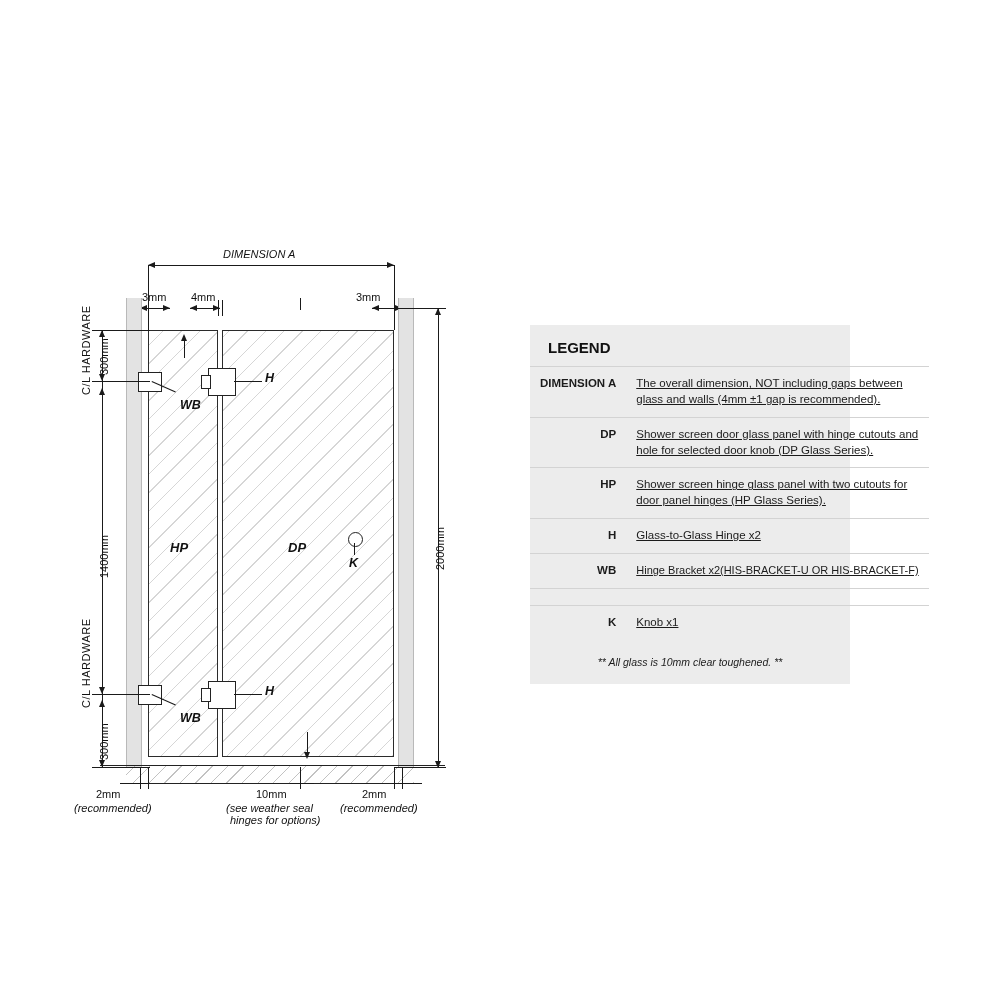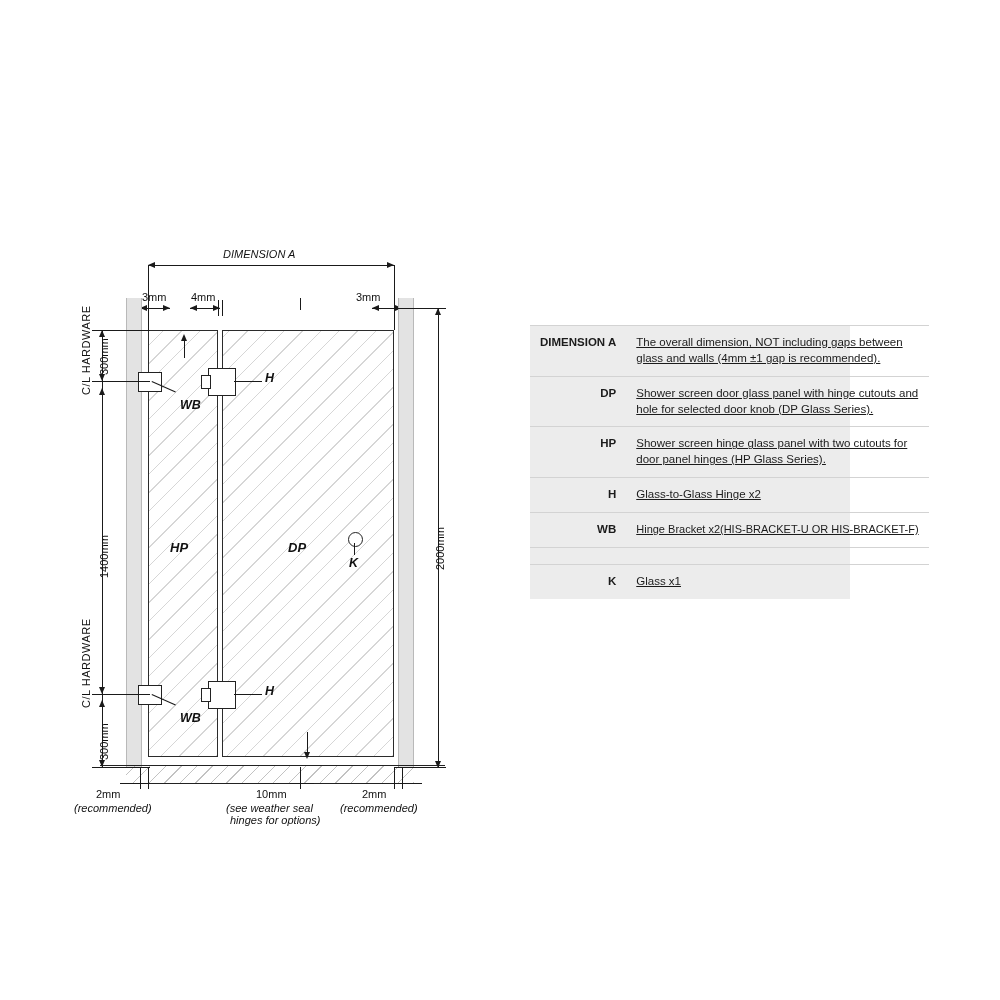--- a/index.html
+++ b/index.html
@@ -225,20 +225,21 @@
 
     <div class="dimtext" style="left:196px;top:548px;font-style:normal;">10mm</div>
     <div class="dimtext" style="left:166px;top:562px;">(see weather seal</div>
     <div class="dimtext" style="left:170px;top:574px;">hinges for options)</div>
 
     <div class="dimtext" style="left:302px;top:548px;font-style:normal;">2mm</div>
     <div class="dimtext" style="left:280px;top:562px;">(recommended)</div>
   </div>
 
   <div class="legend">
+    <div class="legend-title">LEGEND</div>
     <table class="legend-table">
       <tbody>
         <tr>
           <td class="lk">DIMENSION A</td>
           <td class="lv">The overall dimension, NOT including gaps between glass and walls (4mm ±1 gap is recommended).</td>
         </tr>
         <tr>
           <td class="lk">DP</td>
           <td class="lv">Shower screen door glass panel with hinge cutouts and hole for selected door knob (DP Glass Series).</td>
         </tr>
@@ -252,19 +253,20 @@
         </tr>
         <tr>
           <td class="lk">WB</td>
           <td class="lv wide">Hinge Bracket x2(HIS-BRACKET-U OR HIS-BRACKET-F)</td>
         </tr>
         <tr class="spacer-row">
             <td colspan="2"></td>
           </tr>
         <tr>
           <td class="lk">K</td>
-          <td class="lv">Glass x1</td>
+          <td class="lv">Knob x1</td>
         </tr>
       </tbody>
     </table>
+    <div class="legend-note">** All glass is 10mm clear toughened. **</div>
   </div>
 
 </div>
 
 </body></html>

